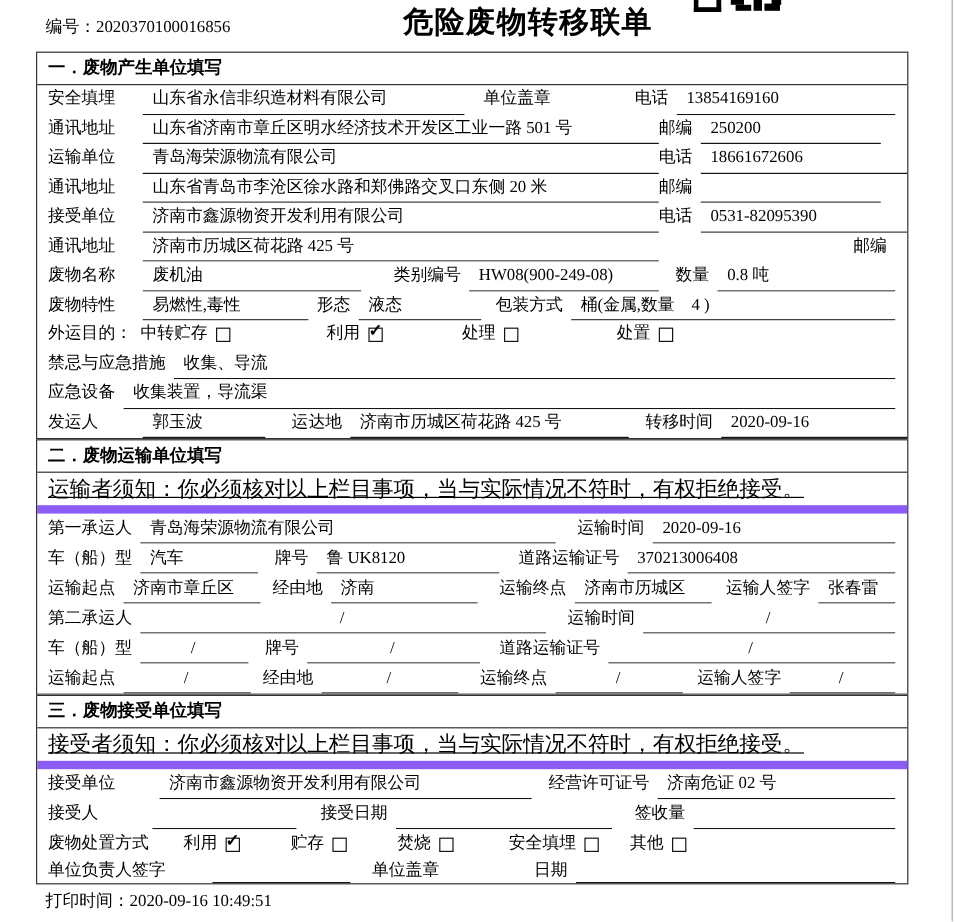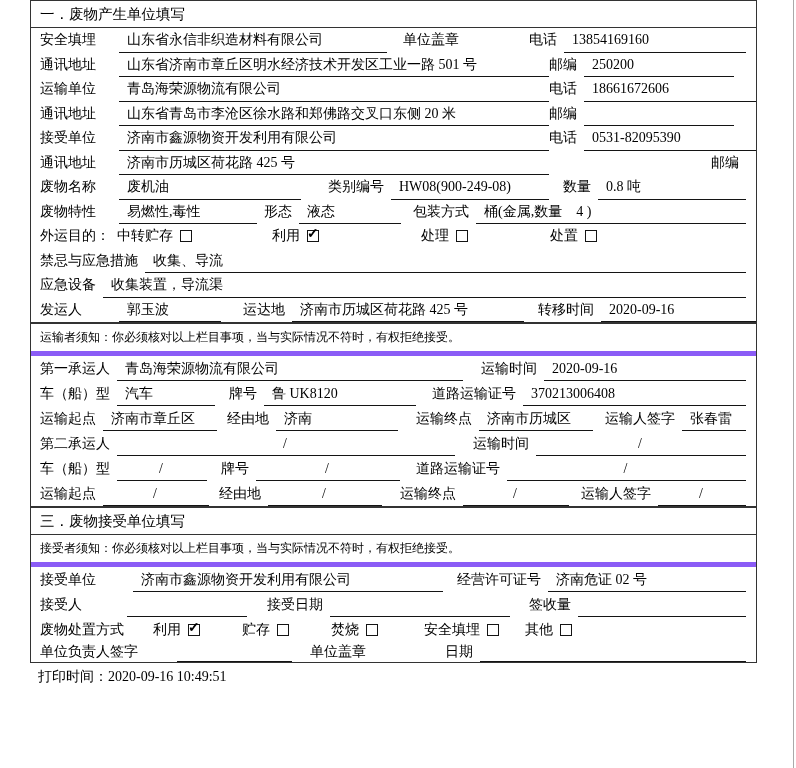--- a/index.html
+++ b/index.html
@@ -10,23 +10,23 @@
 
   
   .topbar{position:relative;height:43px;}
   .serial{position:absolute;left:38px;top:14px;font-size:14px;white-space:nowrap;}
   .doc-title{position:absolute;left:0;right:0;top:2px;text-align:center;
              font-size:25px;font-weight:bold;letter-spacing:1px;transform:translateX(42px);}
   .qr{position:absolute;left:578px;top:0;}
 
   
   .box{margin-left:30px;width:727px;border:1px solid #333;box-sizing:border-box;background:#fff;}
-  .sec-h{font-weight:normal;font-size:14.5px;padding:0 9px;height:26px;line-height:26px;
+  .sec-h{font-weight:bold;font-size:14.5px;padding:0 9px;height:26px;line-height:26px;
          border-bottom:1px solid #333;}
-  .note{font-size:12px;padding:0 9px;height:27px;line-height:27px;border-bottom:5px solid #8b5cf6;}
+  .note{font-size:18px;padding:0 9px;height:27px;line-height:27px;border-bottom:7px solid #8b5cf6;text-decoration:underline;}
 
   .row{display:flex;height:24.5px;padding:0 10px 0 9px;font-size:14px;overflow:hidden;}
   .row>*{line-height:24.5px;white-space:nowrap;}
   .b2 .row,.b3 .row{height:25px;}
   .b2 .row>*,.b3 .row>*{line-height:25px;}
   .row.short{height:20px;} .row.short>*{line-height:20px;}
 
   .lbl{margin-right:7px;flex-shrink:0;}
   .w72{width:72px;}
   .fld{border-bottom:1px solid #141414;padding:0 2px 0 8px;overflow:hidden;flex-shrink:0;}
@@ -39,20 +39,34 @@
   .cb.checked::after{content:"\2713";position:absolute;left:-1px;top:-4px;
       font-size:14px;line-height:14px;font-weight:bold;}
 
   .footer{margin:5px 0 0 38px;font-size:14px;}
 </style>
 </head>
 <body>
 
 <div class="sheet">
 
+  <div class="topbar">
+    <div class="serial"><span>编号：</span><span>2020370100016856</span></div>
+    <div class="doc-title">危险废物转移联单</div>
+    <svg class="qr" width="74" height="10" viewBox="0 0 74 10">
+      <rect x="0" y="0" width="4" height="10" fill="#000"></rect>
+      <rect x="19" y="0" width="4" height="10" fill="#000"></rect>
+      <rect x="0" y="6" width="23" height="4" fill="#000"></rect>
+      <rect x="31" y="0" width="11" height="4" fill="#000"></rect>
+      <rect x="35" y="4" width="13" height="5" fill="#000"></rect>
+      <rect x="50" y="0" width="7" height="9" fill="#000"></rect>
+      <rect x="59" y="3" width="13" height="6" fill="#000"></rect>
+      <rect x="65" y="0" width="8" height="4" fill="#000"></rect>
+    </svg>
+  </div>
 
   <div class="box b1">
     <div class="sec-h">一．废物产生单位填写</div>
 
     <div class="row">
       <span class="lbl w72">安全填埋</span>
       <span class="fld" style="width:258px">山东省永信非织造材料有限公司</span>
       <span class="lbl" style="margin-left:16px">单位盖章</span>
       <span class="lbl" style="margin-left:auto">电话</span>
       <span class="fld" style="width:172px">13854169160</span>
@@ -113,21 +127,21 @@
     <div class="row">
       <span class="lbl">外运目的：</span>
       <span class="opt">
           <span>中转贮存</span>
           <span class="cb"></span>
         </span>
       <span class="opt" style="margin-left:80px">
           <span>利用</span>
           <span class="cb checked"></span>
         </span>
-      <span class="opt" style="margin-left:102px">
+      <span class="opt" style="margin-left:66px">
           <span>处理</span>
           <span class="cb"></span>
         </span>
       <span class="opt" style="margin-left:82px">
           <span>处置</span>
           <span class="cb"></span>
         </span>
     </div>
 
 
@@ -145,20 +159,21 @@
       <span class="lbl w72">发运人</span>
       <span class="fld" style="width:92px">郭玉波</span>
       <span class="lbl" style="margin-left:22px">运达地</span>
       <span class="fld" style="width:222px">济南市历城区荷花路 425 号</span>
       <span class="lbl" style="margin-left:14px">转移时间</span>
       <span class="fld" style="width:152px">2020-09-16</span>
     </div>
   </div>
 
   <div class="box b2">
+    <div class="sec-h">二．废物运输单位填写</div>
     <div class="note">运输者须知：你必须核对以上栏目事项，当与实际情况不符时，有权拒绝接受。</div>
 
     <div class="row">
       <span class="lbl">第一承运人</span>
       <span class="fld" style="width:336px">青岛海荣源物流有限公司</span>
       <span class="lbl" style="margin-left:18px">运输时间</span>
       <span class="fld grow">2020-09-16</span>
     </div>
 
     <div class="row">

